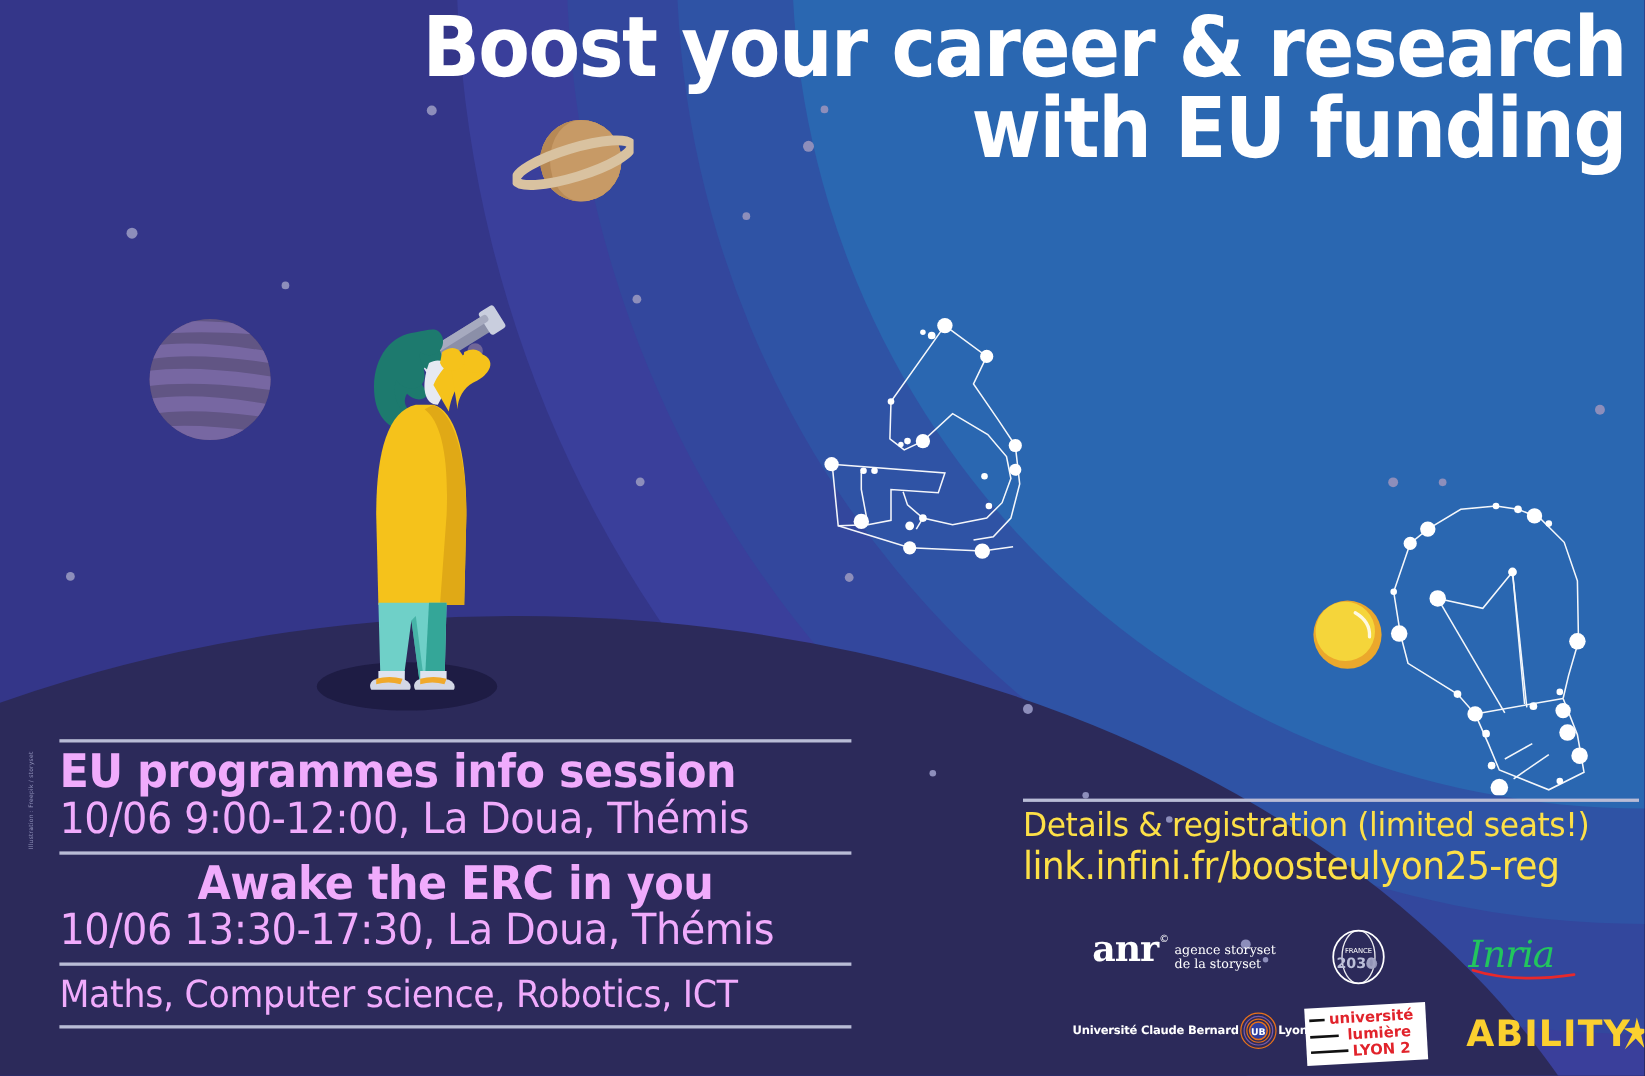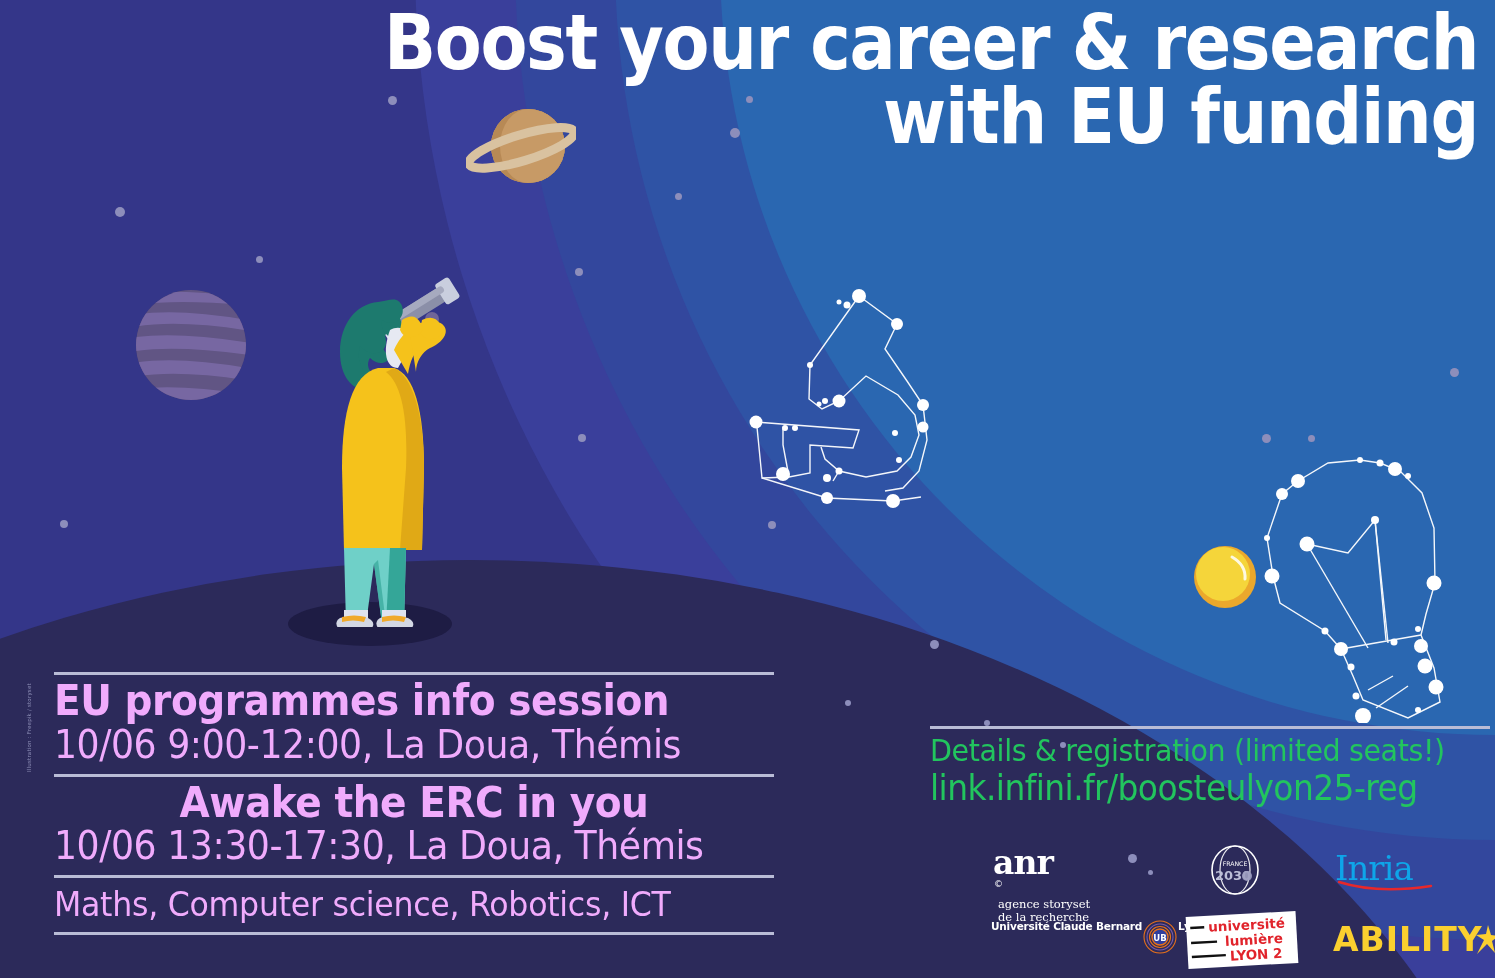--- a/index.html
+++ b/index.html
@@ -106,21 +106,21 @@
     transform: scaleX(0.93);
     transform-origin: left center;
   }
 
   
   .reg-block {
     position: absolute;
     left: 930px;
     top: 726px;
     width: 560px;
-    color: #22c55e;
+    color: #fde047;
   }
   .reg-label {
     font-family: "DejaVu Sans", sans-serif;
     font-size: 30px;
     line-height: 1.15;
     letter-spacing: -0.4px;
     margin: 5px 0 0 0;
     white-space: nowrap;
     transform: scaleX(0.95);
     transform-origin: left center;
@@ -139,21 +139,21 @@
   
   .logos {
     position: absolute;
     left: 975px;
     top: 842px;
     width: 515px;
     height: 130px;
   }
   .logo { position: absolute; }
 
-  .anr-wrap { left: 18px; top: 6px; display: flex; align-items: flex-start; flex-direction: column; }
+  .anr-wrap { left: 18px; top: 6px; display: flex; align-items: flex-start; }
   .anr-mark {
     font-family: "DejaVu Serif", serif;
     font-weight: bold;
     font-size: 33px;
     color: #ffffff;
     line-height: 0.9;
     letter-spacing: -1px;
   }
   .anr-reg {
     font-family: "DejaVu Sans", sans-serif;
@@ -169,26 +169,27 @@
     line-height: 1.15;
     margin-left: 5px;
     margin-top: 9px;
   }
 
   .fr2030 { left: 232px; top: 2px; width: 56px; height: 52px; }
 
   .inria {
     left: 360px; top: 6px;
     font-family: "DejaVu Serif", serif;
+    font-style: italic;
     font-size: 34px;
-    color: #0ea5e9;
+    color: #22c55e;
     letter-spacing: -1px;
   }
 
-  .ucbl { left: 16px; top: 78px; display: flex; }
+  .ucbl { left: 0px; top: 78px; display: flex; align-items: center; }
   .ucbl-txt {
     font-family: "DejaVu Sans", sans-serif;
     font-weight: bold;
     font-size: 10.5px;
     color: #ffffff;
     letter-spacing: -0.2px;
     white-space: nowrap;
   }
 
   .lyon2 {
@@ -469,21 +470,21 @@
     <div class="reg-url">link.infini.fr/boosteulyon25-reg</div>
   </div>
 
   <div class="logos">
 
     <div class="logo anr-wrap">
       <div class="anr-mark">anr</div>
       <div class="anr-reg">©</div>
       <div class="anr-sub">
         <div>agence storyset</div>
-        <div>de la recherche</div>
+        <div>de la storyset</div>
       </div>
     </div>
 
     <div class="logo fr2030">
       <svg viewBox="0 0 56 52" width="56" height="52">
         <ellipse cx="28" cy="26" rx="23" ry="24" fill="none" stroke="#ffffff" stroke-width="1.6"></ellipse>
         <ellipse cx="28" cy="26" rx="15" ry="24" fill="none" stroke="#ffffff" stroke-width="1.2" opacity="0.9"></ellipse>
         <text x="28" y="22" font-family="&quot;DejaVu Sans&quot;, sans-serif" font-size="6.2" fill="#ffffff" text-anchor="middle">FRANCE</text>
         <text x="26" y="36" font-family="&quot;DejaVu Sans&quot;, sans-serif" font-size="13" font-weight="bold" fill="#bcbfd8" text-anchor="middle">2030</text>
         <circle cx="40" cy="32" r="5" fill="#9d9fc0" opacity="0.9"></circle>

